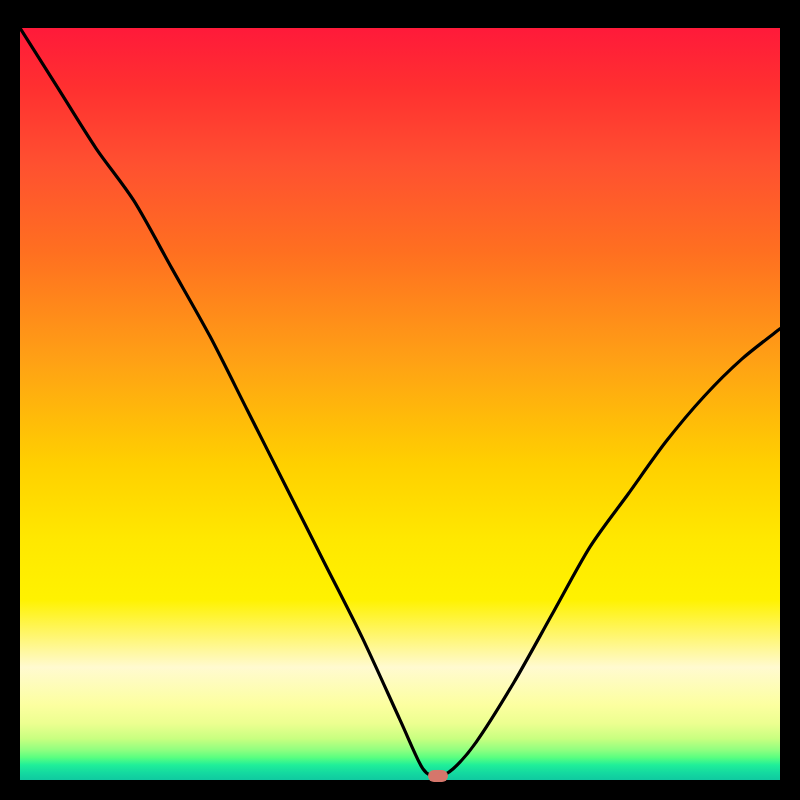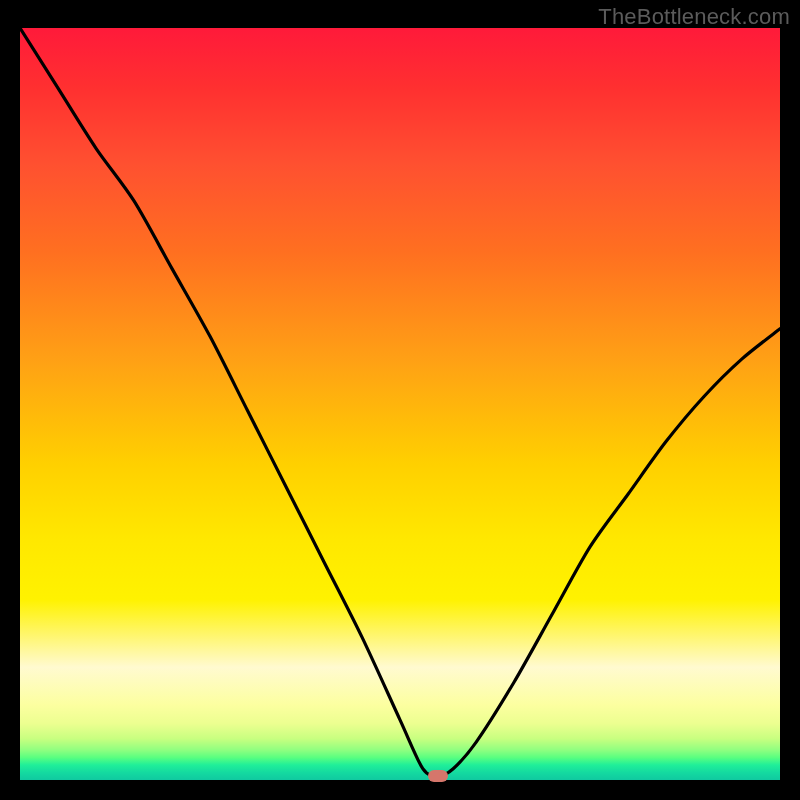--- a/index.html
+++ b/index.html
@@ -68,21 +68,20 @@
     border-radius: 6px;
     background: #d5766b;
     transform: translate(-50%, -50%);
   }
 </style>
 </head>
 <body>
 
 <div class="frame">
 
-  <div class="watermark">TheBottleneck.com</div>
 
   <div class="plot-area">
     <svg class="curve" viewBox="0 0 760 752" preserveAspectRatio="none">
       <path id="curve-path" fill="none" stroke="#000" stroke-width="3.2" stroke-linecap="round" stroke-linejoin="round" d="M 0.00 0.00 C 5.38 8.52, 27.23 43.11, 38.00 60.16 C 48.77 77.21, 65.23 104.34, 76.00 120.32 C 86.77 136.30, 103.23 155.91, 114.00 172.96 C 124.77 190.01, 141.23 221.46, 152.00 240.64 C 162.77 259.82, 179.23 288.08, 190.00 308.32 C 200.77 328.56, 217.23 362.21, 228.00 383.52 C 238.77 404.83, 255.23 437.41, 266.00 458.72 C 276.77 480.03, 293.23 512.61, 304.00 533.92 C 314.77 555.23, 331.23 586.75, 342.00 609.12 C 352.77 631.49, 371.39 673.20, 380.00 691.84 C 388.61 710.48, 397.42 732.73, 402.80 740.72 C 408.18 748.71, 413.69 748.24, 418.00 748.24 C 422.31 748.24, 427.82 745.51, 433.20 740.72 C 438.58 735.93, 447.39 726.65, 456.00 714.40 C 464.61 702.15, 483.23 672.35, 494.00 654.24 C 504.77 636.13, 521.23 605.74, 532.00 586.56 C 542.77 567.38, 559.23 535.93, 570.00 518.88 C 580.77 501.83, 597.23 481.15, 608.00 466.24 C 618.77 451.33, 635.23 427.45, 646.00 413.60 C 656.77 399.75, 673.23 380.20, 684.00 368.48 C 694.77 356.76, 711.23 340.47, 722.00 330.88 C 732.77 321.29, 754.62 305.06, 760.00 300.80"></path>
     </svg>
     <div class="minpoint" id="minpoint" style="left: 418px; top: 748.24px;"></div>
   </div>
 
 </div>
 

